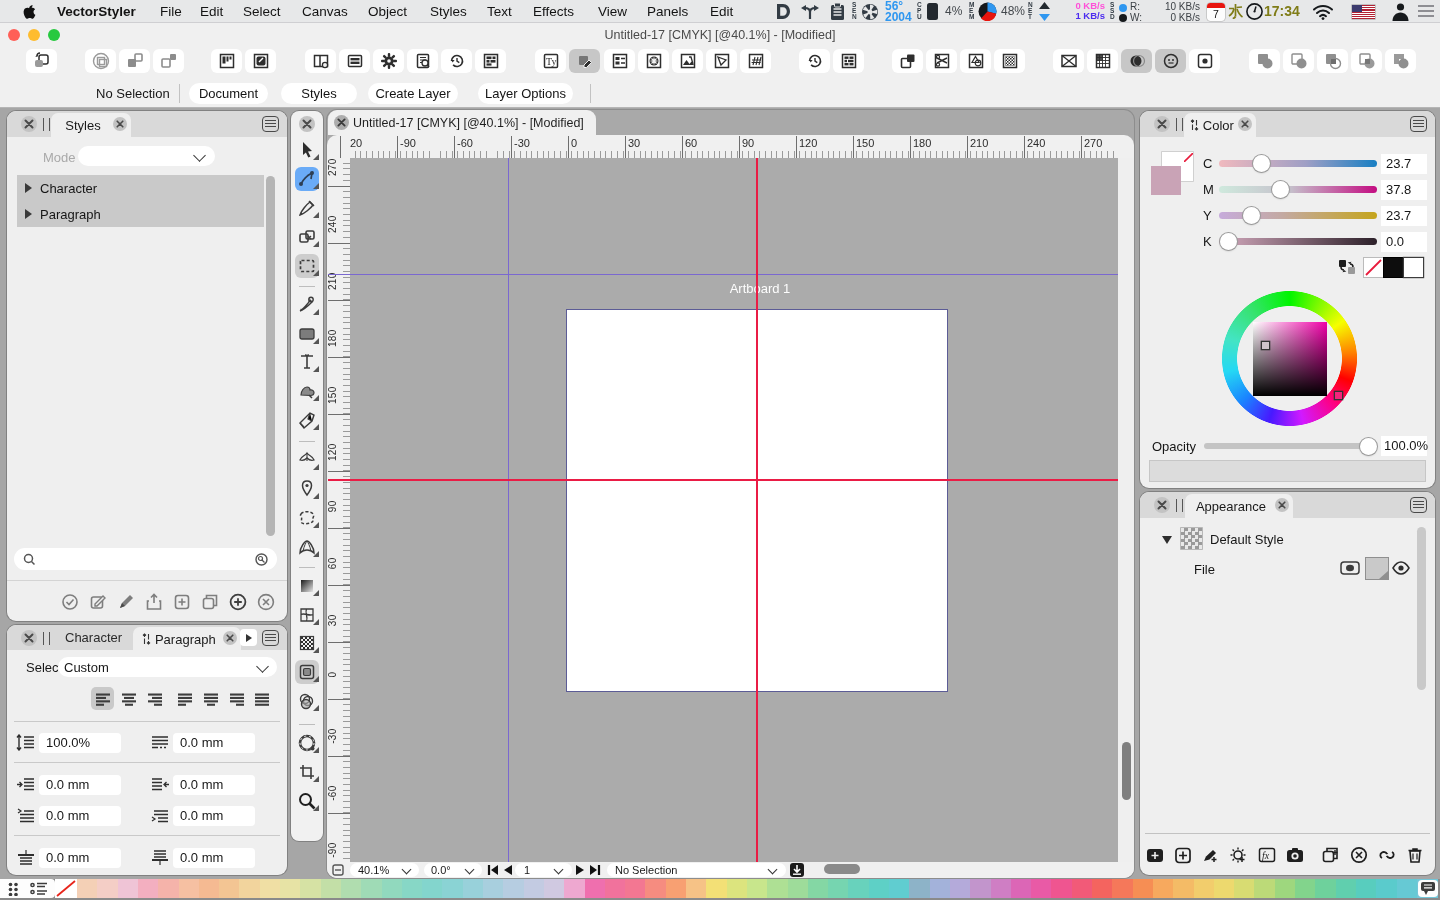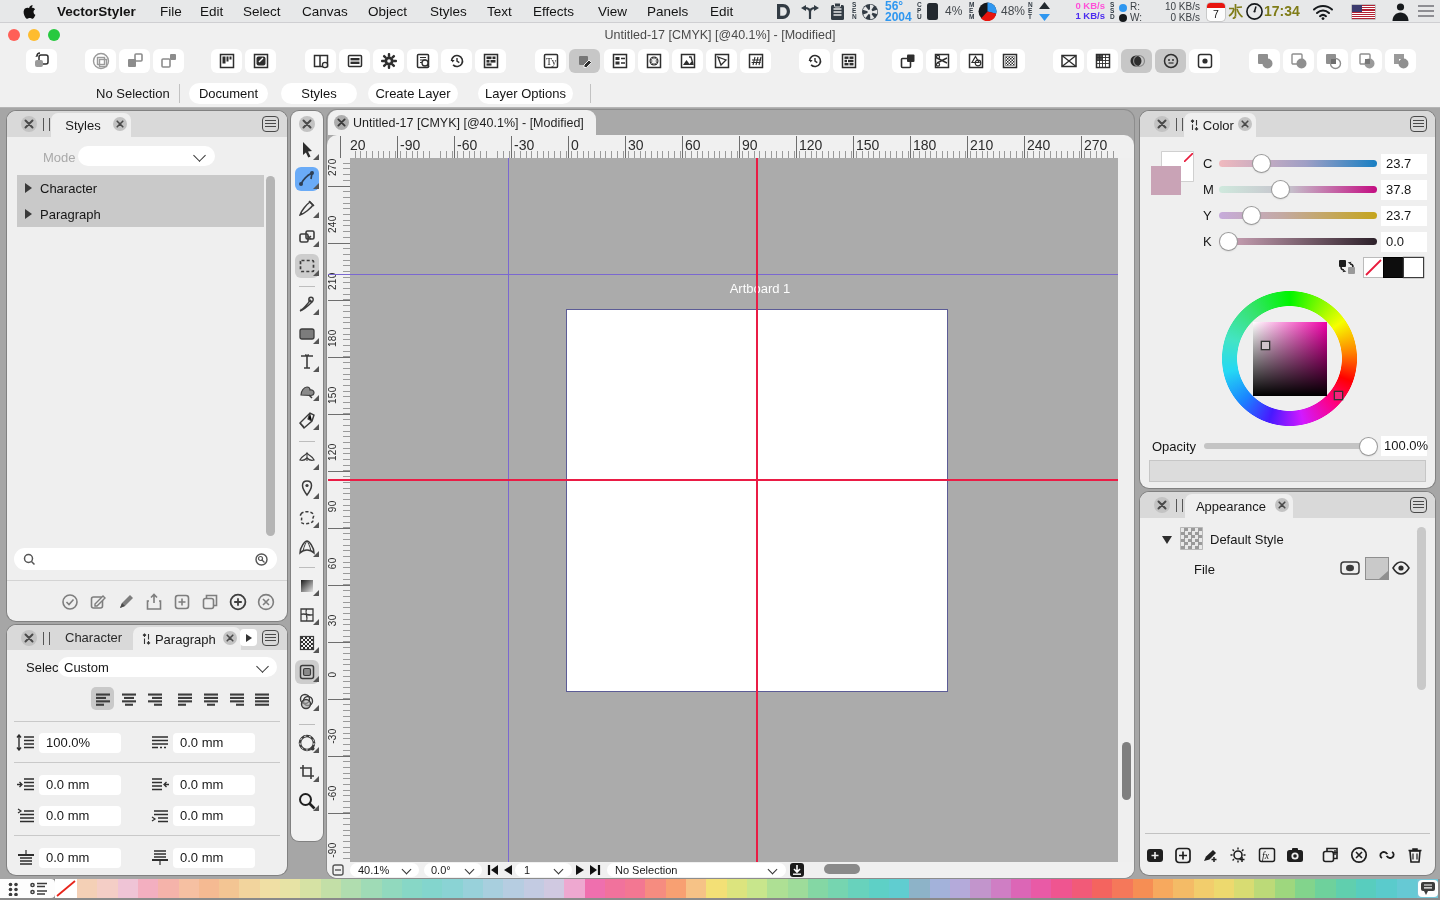--- a/index.html
+++ b/index.html
@@ -17,21 +17,21 @@
 .fld{position:absolute;background:#fff;border-radius:4px;font-size:13px;color:#161616;line-height:20px;padding-left:7px}
 .t13{font-size:13px;color:#161616}
 .tbtn{position:absolute;top:49px;width:31px;height:24px;background:#fff;border-radius:6px;display:flex;align-items:center;justify-content:center}
 .cpill{position:absolute;top:83px;height:21px;background:#fff;border-radius:10.5px;font-size:13px;color:#141414;display:flex;align-items:center;justify-content:center}
 .mitem{position:absolute;top:0;height:23px;line-height:23px;font-size:13.5px;color:#131313}
 .swatch{position:absolute;top:879px;height:19px}
 .tool{position:absolute;left:295px;width:24px;height:24px;display:flex;align-items:center;justify-content:center}
 .tsep{position:absolute;left:299px;width:16px;height:1px;background:#bdbdbd}
 .alb{position:absolute;width:23px;height:23px;border-radius:5px;display:flex;align-items:center;justify-content:center}
 .vlab{position:absolute;font-size:10px;color:#2c2c2c;transform:rotate(-90deg);transform-origin:center}
-.hlab{position:absolute;top:137px;font-size:14px;color:#2c2c2c}
+.hlab{position:absolute;top:137px;font-size:11px;color:#2c2c2c}
 </style></head><body>
 
 <div class="abs" style="left:0;top:0;width:1440px;height:23px;background:#e7e8e9;border-bottom:1px solid #cfcfd2"></div>
 <svg class="abs" style="left:22px;top:4px" width="14" height="15" viewBox="0 0 14 15">
     <path fill="#111" d="M9.6 3.7c.6-.7 1-1.7.9-2.7-.9.1-1.9.6-2.5 1.3-.5.6-1 1.6-.9 2.6 1 0 1.9-.5 2.5-1.2zm1.9 4.3c0-1.9 1.6-2.8 1.6-2.8-.9-1.3-2.2-1.4-2.7-1.5-1.2-.1-2.2.7-2.8.7-.6 0-1.5-.7-2.4-.6-1.2 0-2.4.7-3 1.8-1.3 2.2-.3 5.5.9 7.3.6.9 1.3 1.9 2.3 1.8.9 0 1.3-.6 2.4-.6s1.4.6 2.4.6 1.6-.9 2.2-1.8c.7-1 1-2 1-2.1-.1 0-1.9-.8-1.9-2.8z"></path>
   </svg>
 <div class="mitem" style="left:57px;font-weight:bold;">VectorStyler</div>
 <div class="mitem" style="left:160px;">File</div>
 <div class="mitem" style="left:200px;">Edit</div>
 <div class="mitem" style="left:243px;">Select</div>

